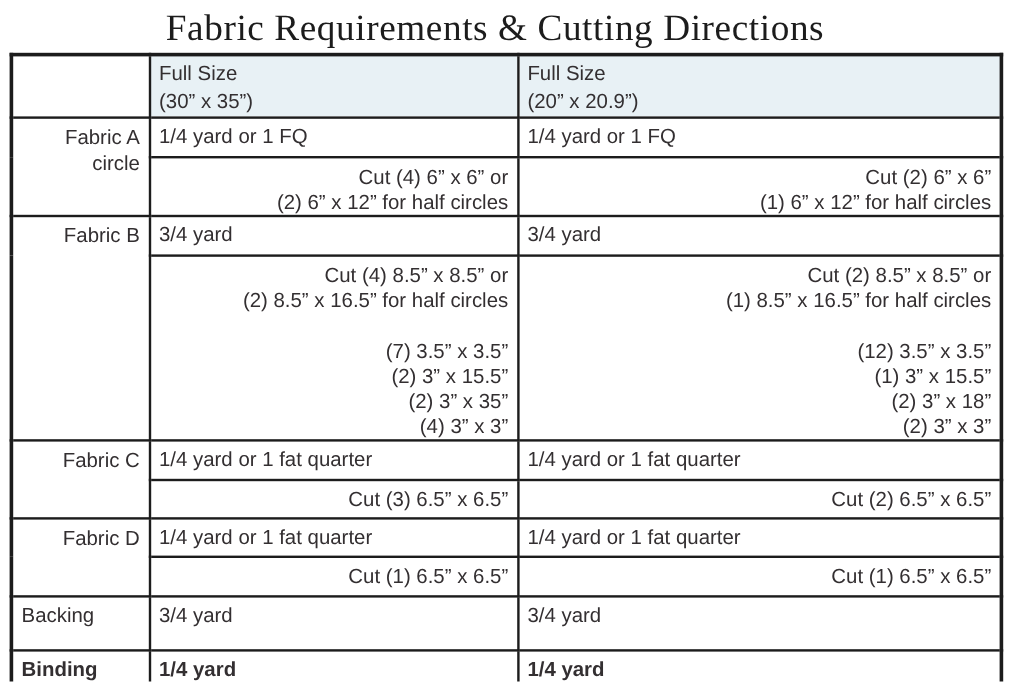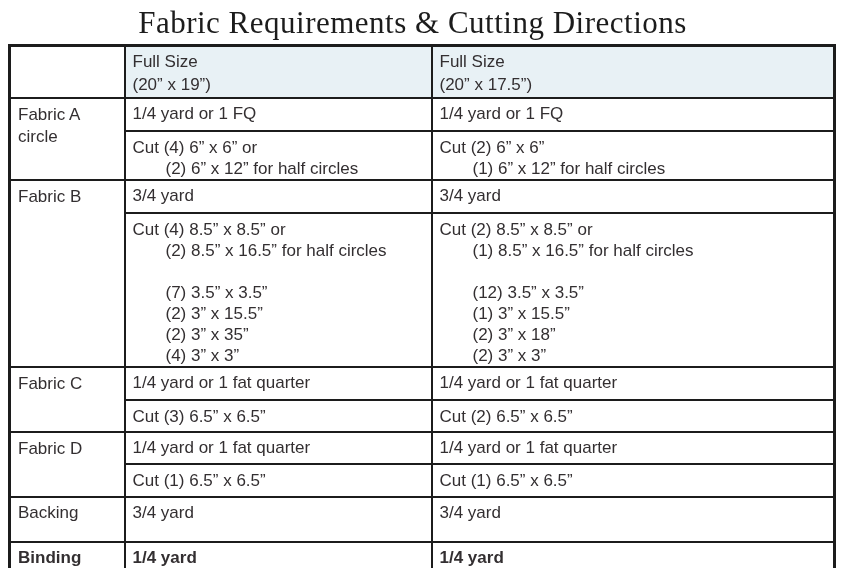--- a/index.html
+++ b/index.html
@@ -62,20 +62,21 @@
     background: var(--header_bg);
     padding-top: 3px;
   }
   td.corner { background: #ffffff; }
   .head-line { line-height: 23px; }
 
   .line {
     min-height: 21px;
     line-height: 21px;
     white-space: pre;
+    text-align: right;
   }
   .indent { padding-left: 33px; }
   td.label-cell .line { line-height: 22px; }
 </style>
 </head>
 <body>
 
 <div class="page">
 
   <h1 class="title">Fabric Requirements &amp; Cutting Directions</h1>
@@ -85,25 +86,25 @@
         <col class="c1">
         <col class="c2">
         <col class="c3">
       </colgroup>
 
     <tbody>
         <tr class="h52">
       <td class="corner"></td>
       <td class="head">
         <div class="head-line">Full Size</div>
-        <div class="head-line">(20” x 19”)</div>
+        <div class="head-line">(30” x 35”)</div>
       </td>
       <td class="head">
         <div class="head-line">Full Size</div>
-        <div class="head-line">(20” x 17.5”)</div>
+        <div class="head-line">(20” x 20.9”)</div>
       </td>
     </tr>
 
     <tr class="h33">
       <td rowspan="2" class="label-cell">
         <div class="line">Fabric A</div>
         <div class="line">circle</div>
       </td>
       <td>1/4 yard or 1 FQ</td>
       <td>1/4 yard or 1 FQ</td>

